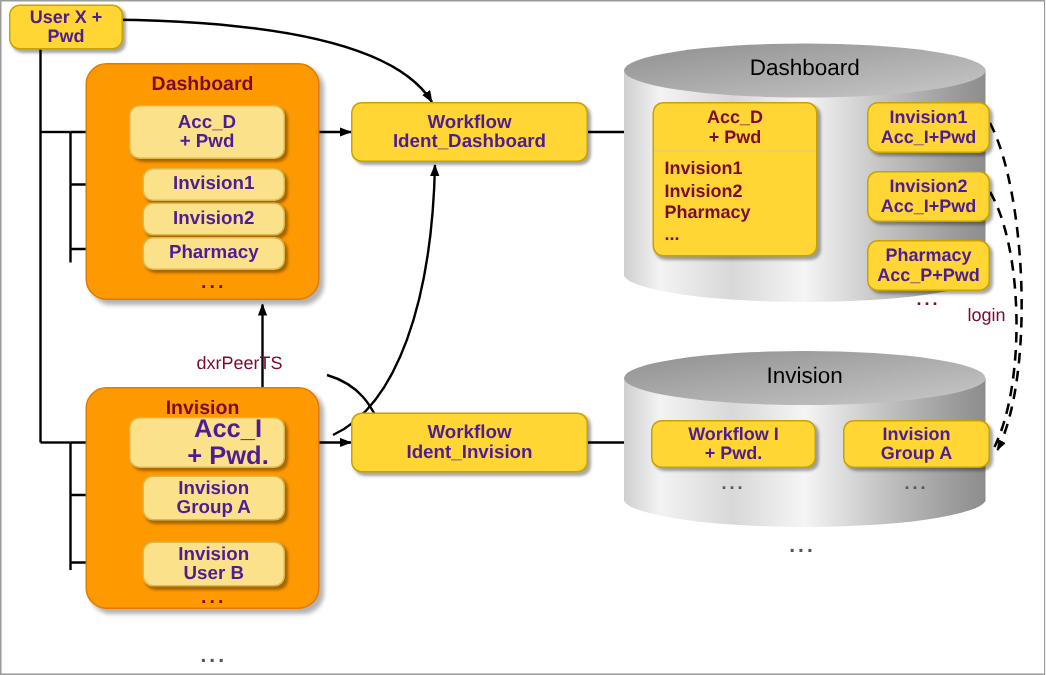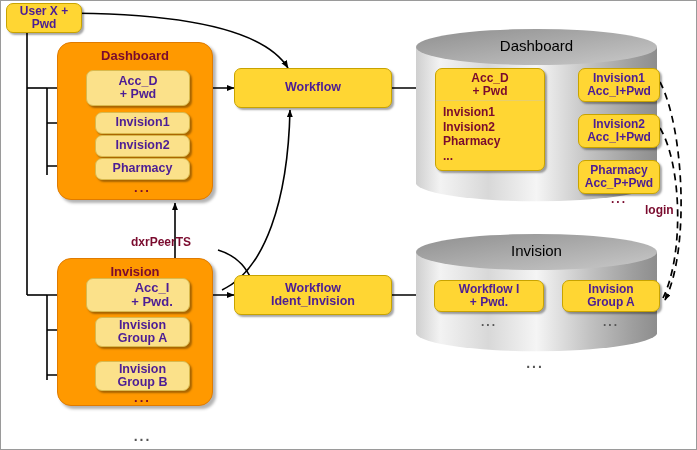--- a/index.html
+++ b/index.html
@@ -45,21 +45,21 @@
   .dots{color:#7a0b2e;font-weight:bold;letter-spacing:2px;}
   .dots.grey{color:#555;}
 
   
   .cyl{position:absolute;z-index:6;}
   .cyl .title{
     position:absolute;left:0;right:0;text-align:center;
     color:#000;font-size:15px;font-weight:normal;z-index:3;
   }
 
-  .lbl{position:absolute;color:#7a0b2e;font-weight:bold;font-size:12px;z-index:20;}
+  .lbl{position:absolute;color:#7a0b2e;font-weight:normal;font-size:12px;z-index:20;}
 
   .combo{
     position:absolute;z-index:10;
     background:#ffd633;border:1px solid #c8a300;border-radius:7px;
     box-shadow:2px 2px 2px rgba(0,0,0,.35);
     color:#7a0b2e;font-weight:bold;
   }
   .combo .head{
     text-align:center;padding:3px 0 2px;line-height:1.08;font-size:12px;
     border-bottom:1px solid #e8cf6a;
@@ -147,40 +147,41 @@
     <span>Invision2</span>
   </div>
   <div class="node card lite" style="left:95px;top:158px;width:95px;height:22px;font-size:12.5px;">
     <span>Pharmacy</span>
   </div>
   <div class="node dots" style="left:95px;top:180px;width:95px;text-align:center;font-size:13px;z-index:11;">...</div>
 
   <div class="node group" style="left:57px;top:258px;width:156px;height:148px;">
     <div class="group-title">Invision</div>
   </div>
-  <div class="node card lite" style="left:86px;top:278px;width:104px;height:34px;font-size:13px;padding-left:28px;">
+  <div class="node card lite" style="left:86px;top:278px;width:104px;height:34px;font-size:17px;padding-left:28px;">
     <span>Acc_I</span>
     <span>+ Pwd.</span>
   </div>
   <div class="node card lite" style="left:95px;top:317px;width:95px;height:30px;font-size:12.5px;">
     <span>Invision</span>
     <span>Group A</span>
   </div>
   <div class="node card lite" style="left:95px;top:361px;width:95px;height:30px;font-size:12.5px;">
     <span>Invision</span>
-    <span>Group B</span>
+    <span>User B</span>
   </div>
   <div class="node dots" style="left:95px;top:390px;width:95px;text-align:center;font-size:13px;z-index:11;">...</div>
 
   <div class="node dots grey" style="left:95px;top:428px;width:95px;text-align:center;font-size:14px;">...</div>
 
   <div class="lbl" style="left:131px;top:235px;">dxrPeerTS</div>
 
   <div class="node card solid" style="left:234px;top:68px;width:158px;height:40px;font-size:12.5px;">
     <span>Workflow</span>
+    <span>Ident_Dashboard</span>
   </div>
   <div class="node card solid" style="left:234px;top:275px;width:158px;height:40px;font-size:12.5px;">
     <span>Workflow</span>
     <span>Ident_Invision</span>
   </div>
 
   <div class="cyl" style="left:414px;top:28px;width:245px;height:175px;">
     <svg width="245" height="175" style="position:absolute;left:0;top:0;">
       <defs>
         <linearGradient id="cylg1" x1="0" y1="0" x2="1" y2="0">

